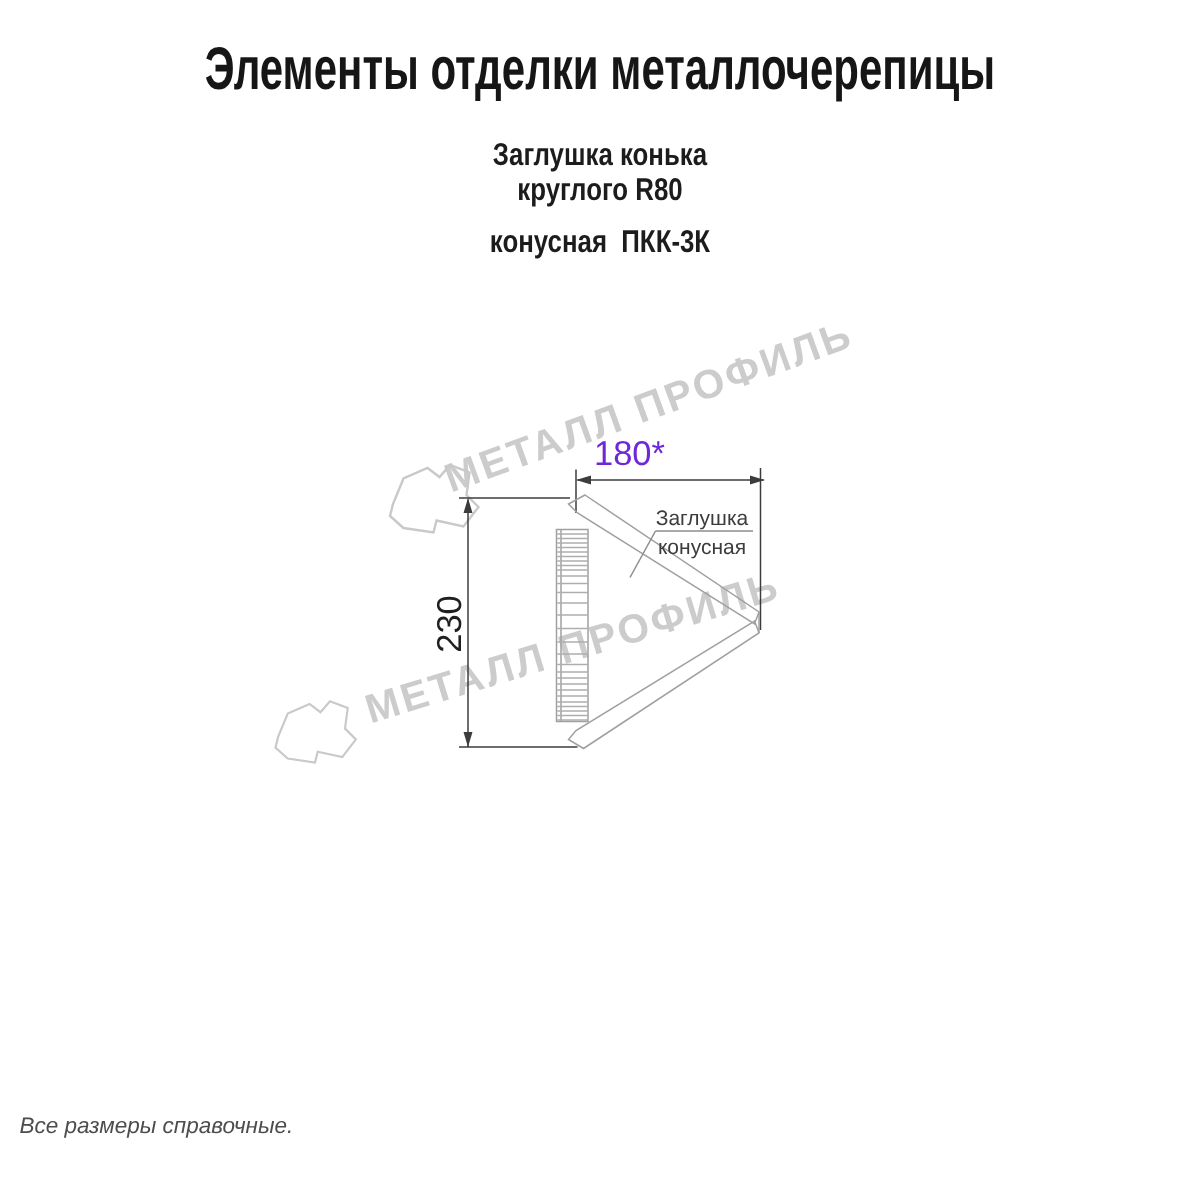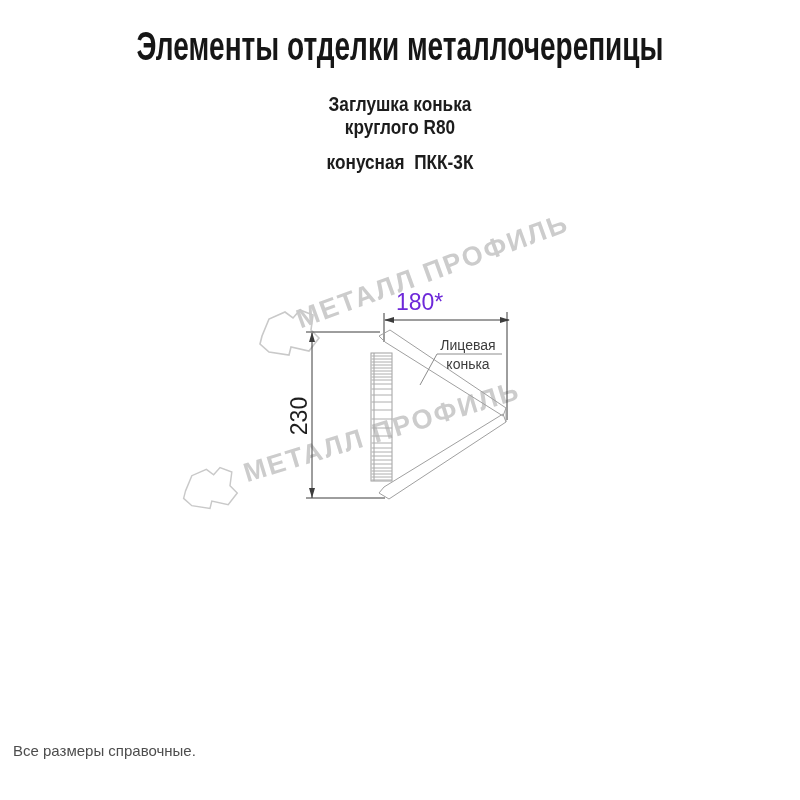--- a/index.html
+++ b/index.html
@@ -43,21 +43,21 @@
     display:flex;align-items:center;justify-content:center;
     font-size:23px;color:#1f1f1f;transform:rotate(-90deg);
   }
   .face-label{
     left:436px;top:336px;width:64px;text-align:center;
     font-size:14px;line-height:19px;color:#3c3c3c;
   }
   
   .footer{
     left:13px;top:740px;width:760px;
-    font-size:15px;line-height:21px;color:#4d4d4d;
+    font-size:15px;line-height:21px;color:#4d4d4d;font-style:italic;
   }
   .z1{z-index:1}.z2{z-index:2}.z3{z-index:3}
 </style>
 </head>
 <body>
 
 <div class="abs title z3">Элементы отделки металлочерепицы</div>
 <div class="abs subtitle z3">
   <div>Заглушка конька</div>
   <div>круглого R80</div>
@@ -140,19 +140,19 @@
   <g stroke="#8c8c8c" stroke-width="1" fill="none">
     <line x1="197" y1="74" x2="262" y2="74"></line>
     <line x1="197" y1="74" x2="180" y2="105"></line>
   </g>
 </svg>
 
 <div class="abs dim-w z3">180*</div>
 <div class="abs dim-h z3">230</div>
 
 <div class="abs face-label z3">
-  <div>Лицевая</div>
-  <div>конька</div>
+  <div>Заглушка</div>
+  <div>конусная</div>
 </div>
 
 <div class="abs footer z3">
   <div>Все размеры справочные.</div>
 </div>
 
 </body></html>

